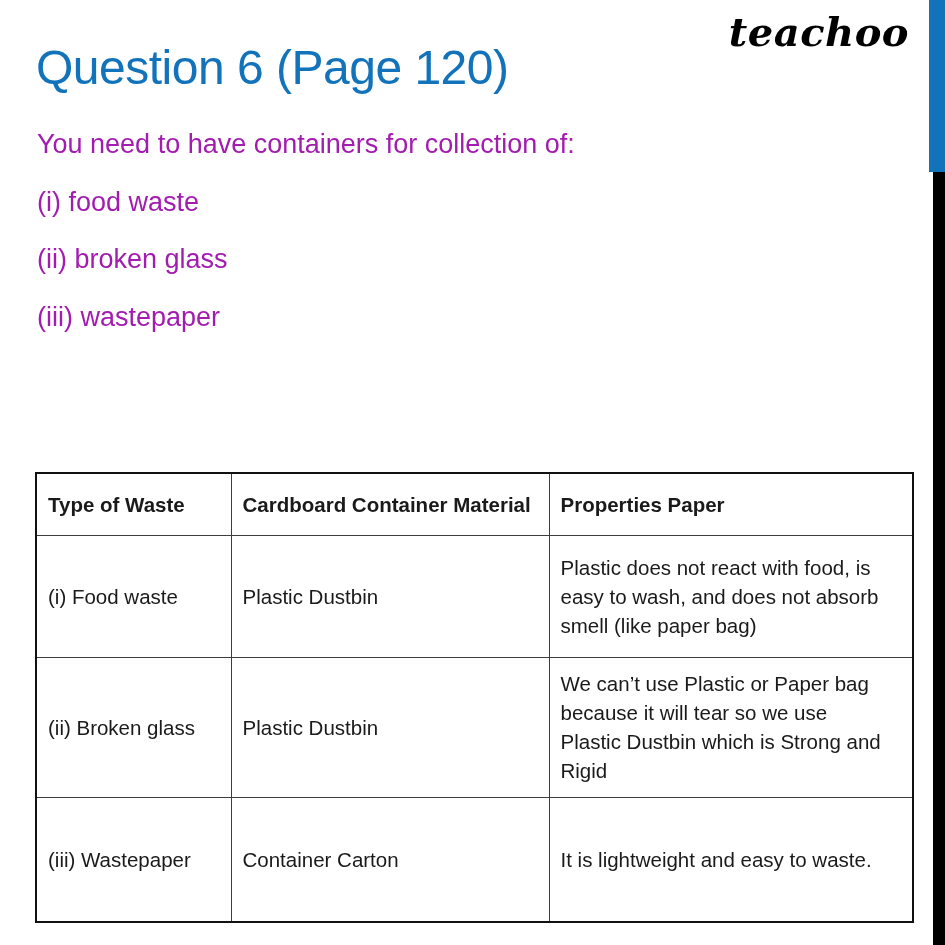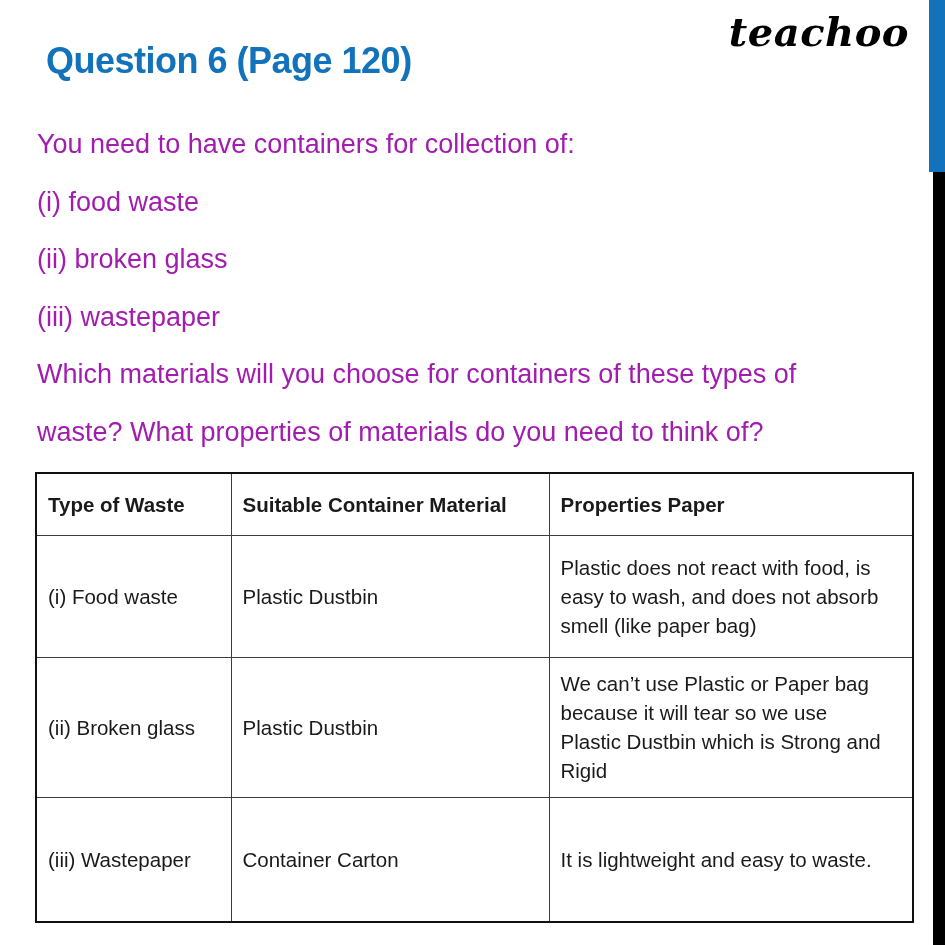--- a/index.html
+++ b/index.html
@@ -39,24 +39,24 @@
     font-weight: 700;
     font-size: 40px;
     color: #000000;
     letter-spacing: 0.5px;
     text-align: right;
   }
 
   
   .title {
     position: absolute;
-    left: 46px;
+    left: 36px;
     top: 40px;
-    font-size: 36px;
-    font-weight: 700;
+    font-size: 48px;
+    font-weight: 400;
     color: #1273bb;
     letter-spacing: -0.5px;
     white-space: nowrap;
   }
 
   
   .intro {
     position: absolute;
     left: 37px;
     top: 116px;
@@ -111,34 +111,32 @@
 
 <div class="logo">teachoo</div>
 
 <h1 class="title" style="margin:0;">Question 6 (Page 120)</h1>
 
 <div class="intro">
   <div>You need to have containers for collection of:</div>
   <div>(i) food waste</div>
   <div>(ii) broken glass</div>
   <div>(iii) wastepaper</div>
-  <div class="q">Which materials will you choose for containers of these types of
-waste? What properties of materials do you need to think of?</div>
 </div>
 
 <table class="answer">
   <colgroup>
     <col class="col-type">
     <col class="col-material">
     <col class="col-props">
   </colgroup>
   <tbody>
       <tr class="hdr">
     <th>Type of Waste</th>
-    <th>Suitable Container Material</th>
+    <th>Cardboard Container Material</th>
     <th>Properties Paper</th>
   </tr>
   <tr class="r0">
     <td>(i) Food waste</td>
     <td>Plastic Dustbin</td>
     <td class="props">Plastic does not react with food, is
 easy to wash, and does not absorb
 smell (like paper bag)</td>
   </tr>
   <tr class="r1">

